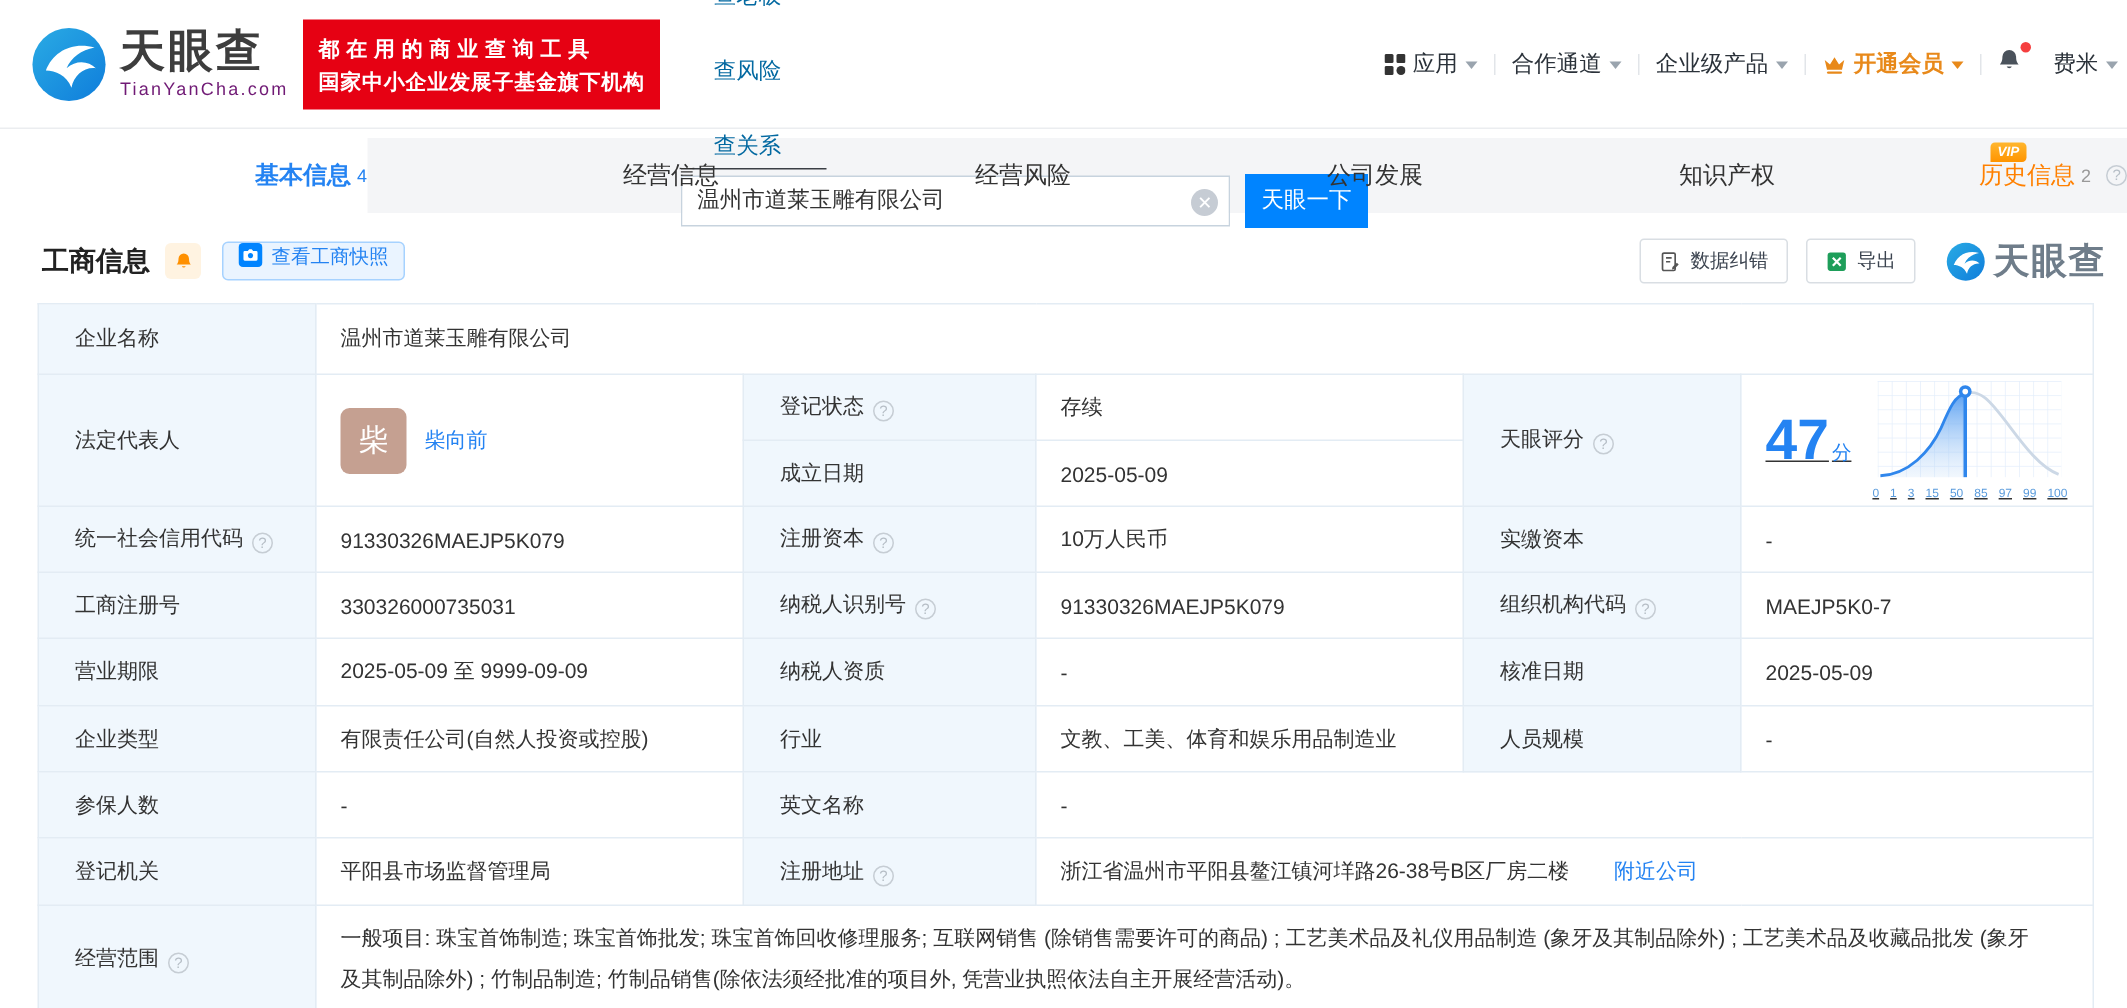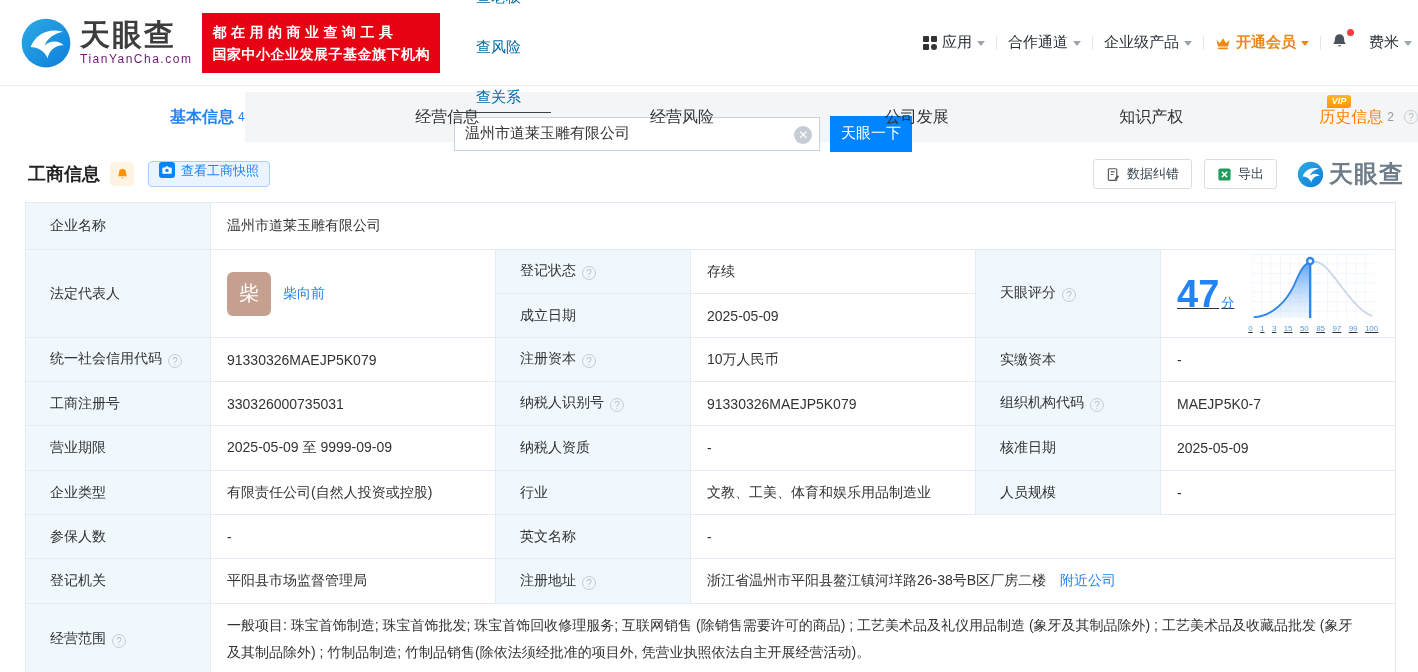--- a/index.html
+++ b/index.html
@@ -372,21 +372,21 @@
         <td class="val" colspan="3">-</td>
       </tr>
       <tr style="height:45px">
         <td class="lbl">登记机关</td>
         <td class="val">平阳县市场监督管理局</td>
         <td class="lbl">
           <span class="lt">注册地址</span><span class="help"></span>
         </td>
         <td class="val" colspan="3">
           <span>浙江省温州市平阳县鳌江镇河垟路26-38号B区厂房二楼</span>
-          <a class="blue-link" style="margin-left:10px">附近公司</a>
+          <a class="blue-link" style="margin-left:26px">附近公司</a>
         </td>
       </tr>
       <tr style="height:64px">
         <td class="lbl">
           <span class="lt">经营范围</span><span class="help"></span>
         </td>
         <td class="val scope" colspan="5">一般项目: 珠宝首饰制造; 珠宝首饰批发; 珠宝首饰回收修理服务; 互联网销售 (除销售需要许可的商品) ; 工艺美术品及礼仪用品制造 (象牙及其制品除外) ; 工艺美术品及收藏品批发 (象牙及其制品除外) ; 竹制品制造; 竹制品销售(除依法须经批准的项目外, 凭营业执照依法自主开展经营活动)。</td>
       </tr>
       </tbody>
     </table>

